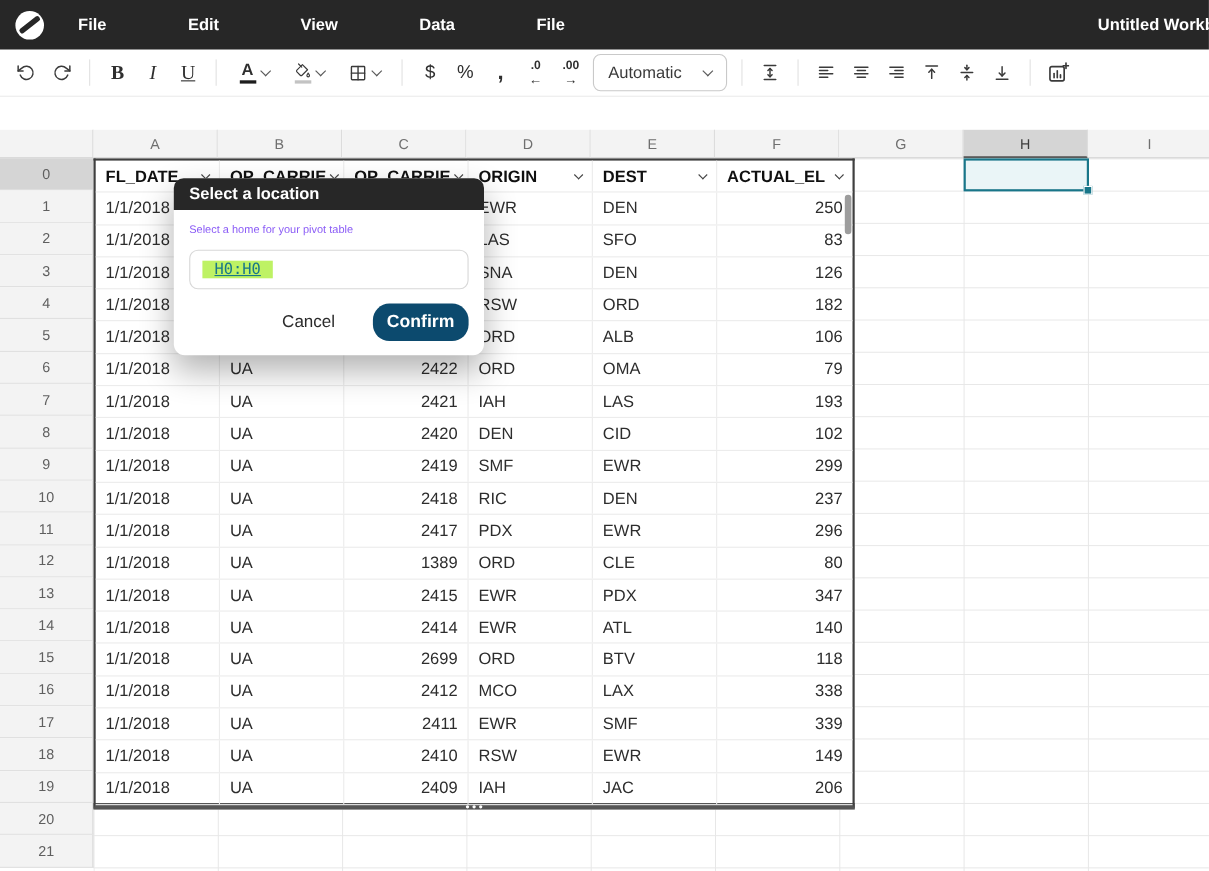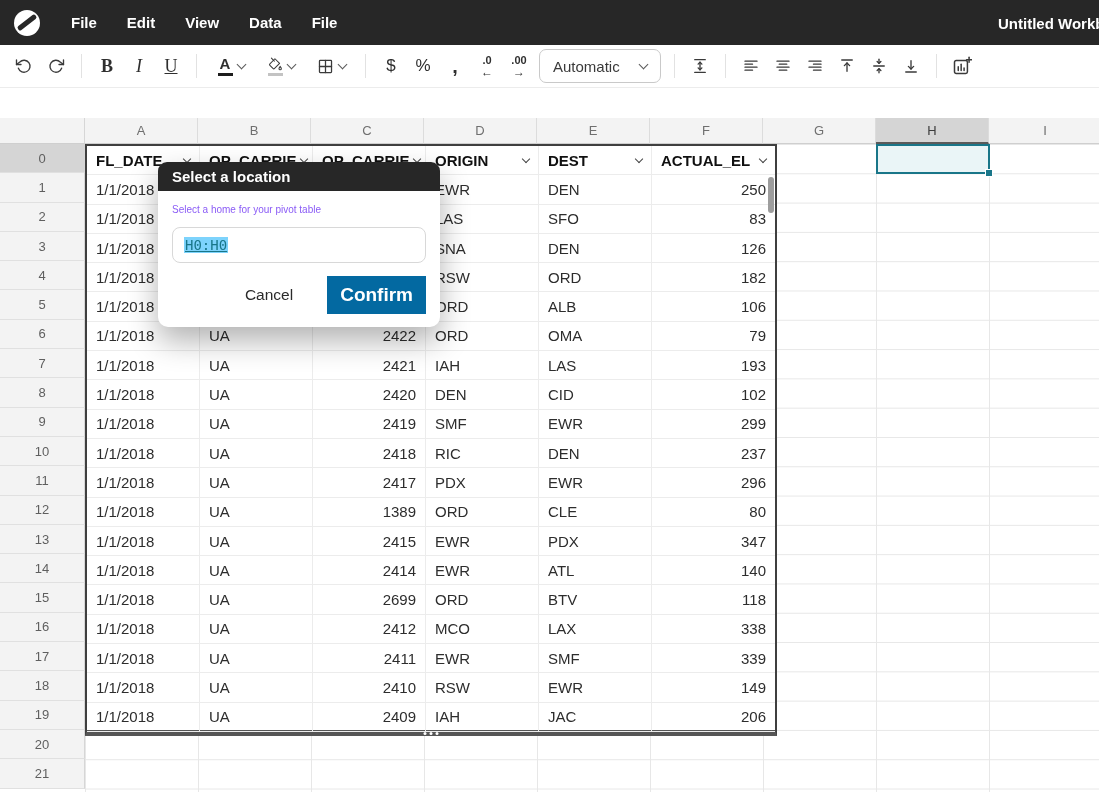--- a/index.html
+++ b/index.html
@@ -6,21 +6,21 @@
   html,body { width:1099px; height:792px; overflow:hidden; background:#fff;
     font-family:"Liberation Sans", sans-serif; }
 
   
   .topbar { position:absolute; top:0; left:0; width:1099px; height:45px;
     background:#272727; display:flex; align-items:center; overflow:hidden; z-index:30; }
   .logo { width:26px; height:26px; margin-left:14px; border-radius:50%;
     background:#fff; position:relative; flex:0 0 auto; }
   .logo::after { content:""; position:absolute; left:2px; top:10.5px; width:22px;
     height:5px; background:#272727; border-radius:2px; transform:rotate(-38deg); }
-  .menus { display:flex; margin-left:16px; }
+  .menus { display:flex; margin-left:16px;gap:44px; }
   .menu-item { color:#fff; font-weight:600; font-size:15px; line-height:45px;
     padding:0 15px; cursor:default; }
   .wb-title { position:absolute; left:998px; top:50%; transform:translateY(-50%);
     color:#fff; font-weight:700; font-size:15px; white-space:nowrap; }
 
   
   .toolbar { position:absolute; top:45px; left:0; width:1099px; height:43px;
     background:#fff; border-bottom:1px solid #ececec; display:flex;
     align-items:center; padding-left:8px; z-index:25; }
   .tbtn { height:32px; min-width:32px; display:flex; align-items:center;
@@ -98,26 +98,26 @@
   
   .dialog { position:absolute; left:158px; top:162px; width:282px; z-index:40;
     border-radius:10px; background:#fff; box-shadow:0 14px 30px rgba(0,0,0,.30); }
   .dlg-head { height:29px; background:#272727; border-radius:9px 9px 0 0; color:#fff;
     font-size:15px; font-weight:600; display:flex; align-items:center; padding:0 14px; }
   .dlg-body { padding:11px 14px 13px; }
   .dlg-sub { color:#8b5cf6; font-size:10px; margin:2px 0 12px; }
   .dlg-input { height:36px; border:1px solid #d8d8d8; border-radius:8px; display:flex;
     align-items:center; padding:0 11px; }
   .dlg-range { font-family:"DejaVu Sans Mono", monospace; font-size:14px; color:#197689;
-    text-decoration:underline; background:#7dd3fc; padding:0 1px; }
+    text-decoration:underline; background:#bef264; padding:0 11px; }
   .dlg-actions { display:flex; justify-content:flex-end; align-items:center; gap:34px;
     margin-top:13px; }
   .btn-cancel { font-size:15.5px; color:#2b2b2b; background:none; border:none; }
-  .btn-confirm { background:#0369a1; color:#fff; font-size:19px; font-weight:600;
-    padding:8px 13px; border-radius:0; border:none; }
+  .btn-confirm { background:#0c4a6e; color:#fff; font-size:16px; font-weight:600;
+    padding:8px 13px; border-radius:15px; border:none; }
 </style>
 </head>
 <body>
 
 <div class="topbar">
   <div class="logo"></div>
   <div class="menus">
       <div class="menu-item">File</div>
       <div class="menu-item">Edit</div>
       <div class="menu-item">View</div>

